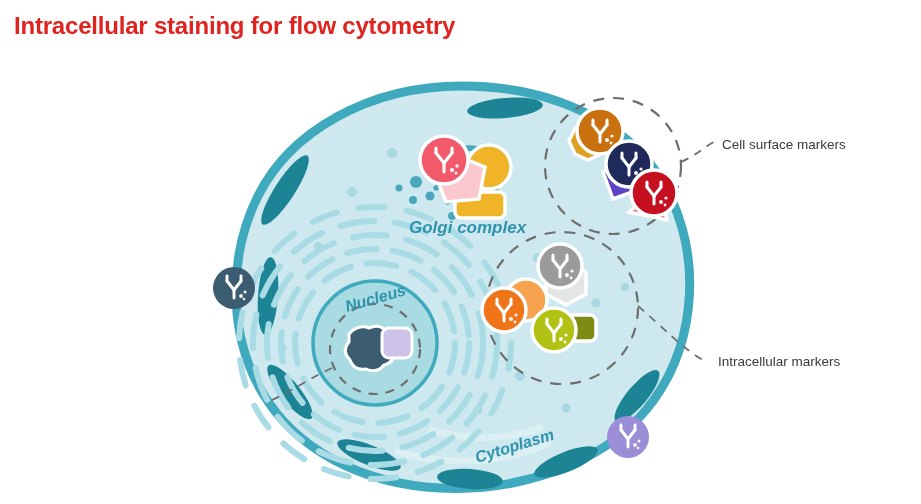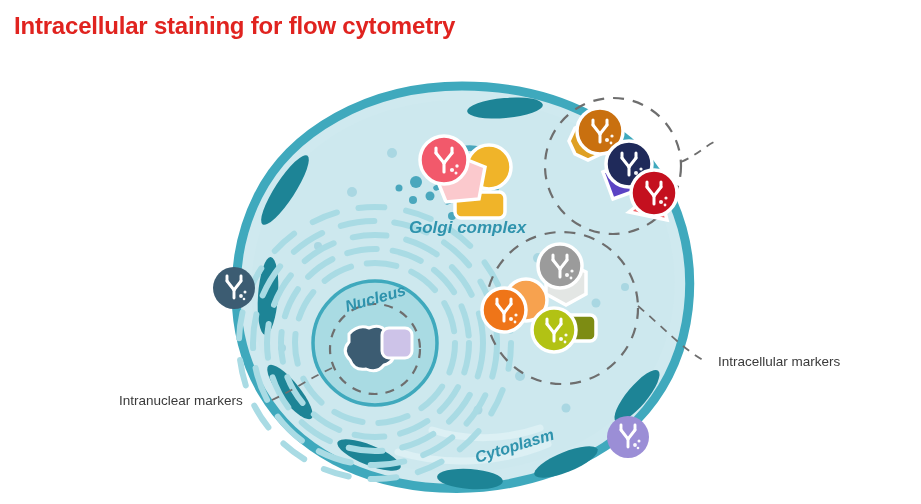--- a/index.html
+++ b/index.html
@@ -289,16 +289,16 @@
     <text class="orgLabel" x="347" y="312" font-size="16" transform="rotate(-16 347 312)">Nucleus</text>
     <text class="orgLabel" x="477" y="463" font-size="16" transform="rotate(-17 477 463)">Cytoplasm</text>
 
     <g fill="none" stroke="#6e6e6e" stroke-width="1.8" stroke-dasharray="8 7">
       <path d="M681 162 C697 155 704 147 714 142"></path>
       <path d="M638 306 C666 330 682 348 703 360"></path>
       <path d="M272 400 C290 392 310 378 332 368"></path>
     </g>
   </svg>
 
+  <div class="callout" id="lbl-surface">Cell surface markers</div>
   <div class="callout" id="lbl-intra">Intracellular markers</div>
-  <div class="callout" id="lbl-nuclear">Intranuclear markers</div>
 
 </div>
 
 </body></html>

